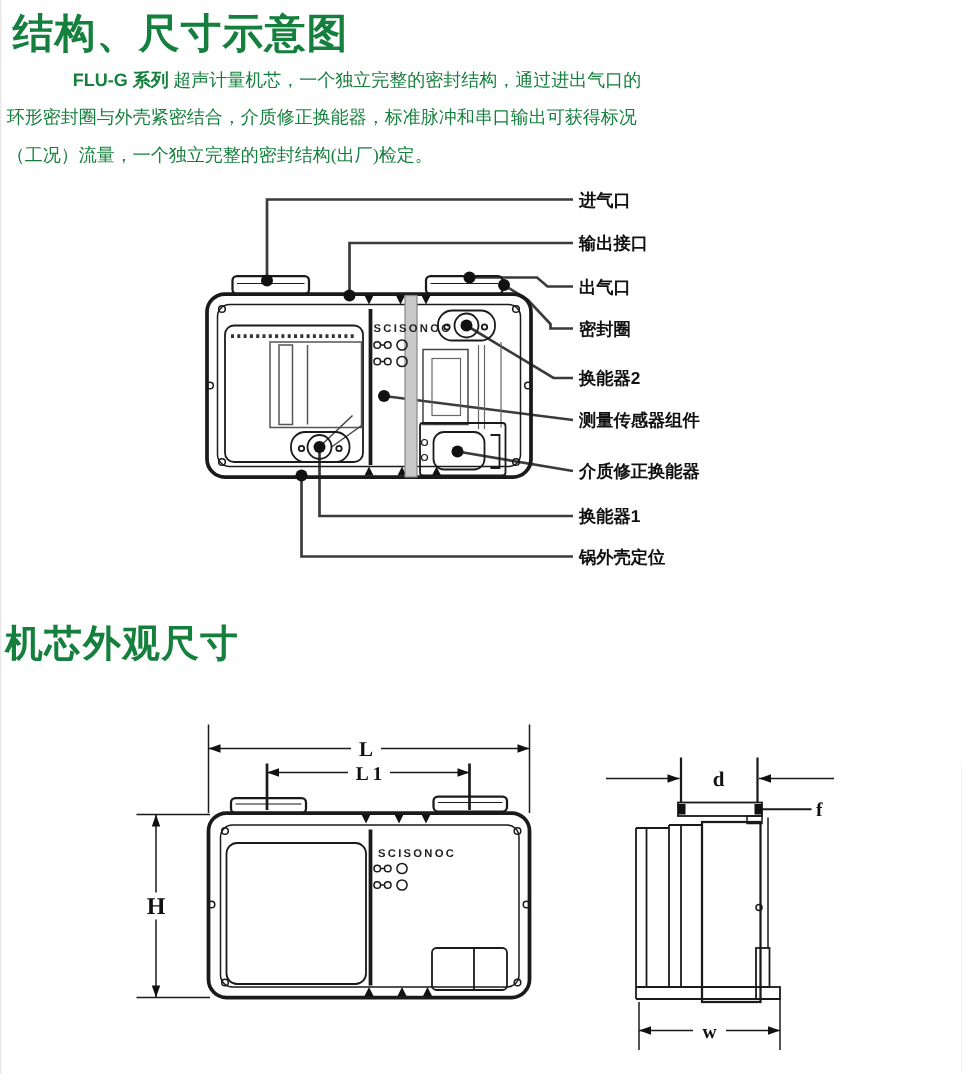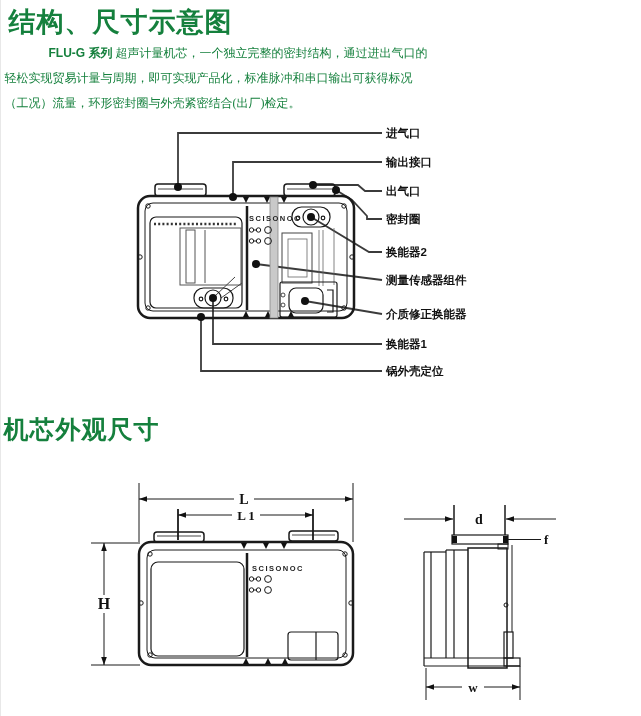--- a/index.html
+++ b/index.html
@@ -31,22 +31,22 @@
 </style>
 </head>
 <body>
 
 <div class="page">
 
   <div class="h1">结构、尺寸示意图</div>
 
   <div class="para">
     <div class="pline first"><span class="lead">FLU-G 系列</span><span> 超声计量机芯，一个独立完整的密封结构，通过进出气口的</span></div>
-    <div class="pline">轻松实现贸易计量与周期，即可实现产品化，标准脉冲和串口输出可获得标况</div>
-    <div class="pline">（工况）流量，环形密封圈与外壳紧密结合(出厂)检定。</div>
+    <div class="pline">环形密封圈与外壳紧密结合，介质修正换能器，标准脉冲和串口输出可获得标况</div>
+    <div class="pline">（工况）流量，一个独立完整的密封结构(出厂)检定。</div>
   </div>
 
   <svg style="top:125px" width="641" height="255" viewBox="0 125 641 255">
     <g stroke="#1a1a1a" fill="none" stroke-width="1.5">
 
       <g stroke="#3b3b3b" stroke-width="1.8">
         <path d="M177,187 V133 H381"></path>
         <path d="M232,197 V162 H381"></path>
         <path d="M312,185 H357 L364,191 H381"></path>
         <path d="M335,190 L351,200 L366,216 V219 H381"></path>

